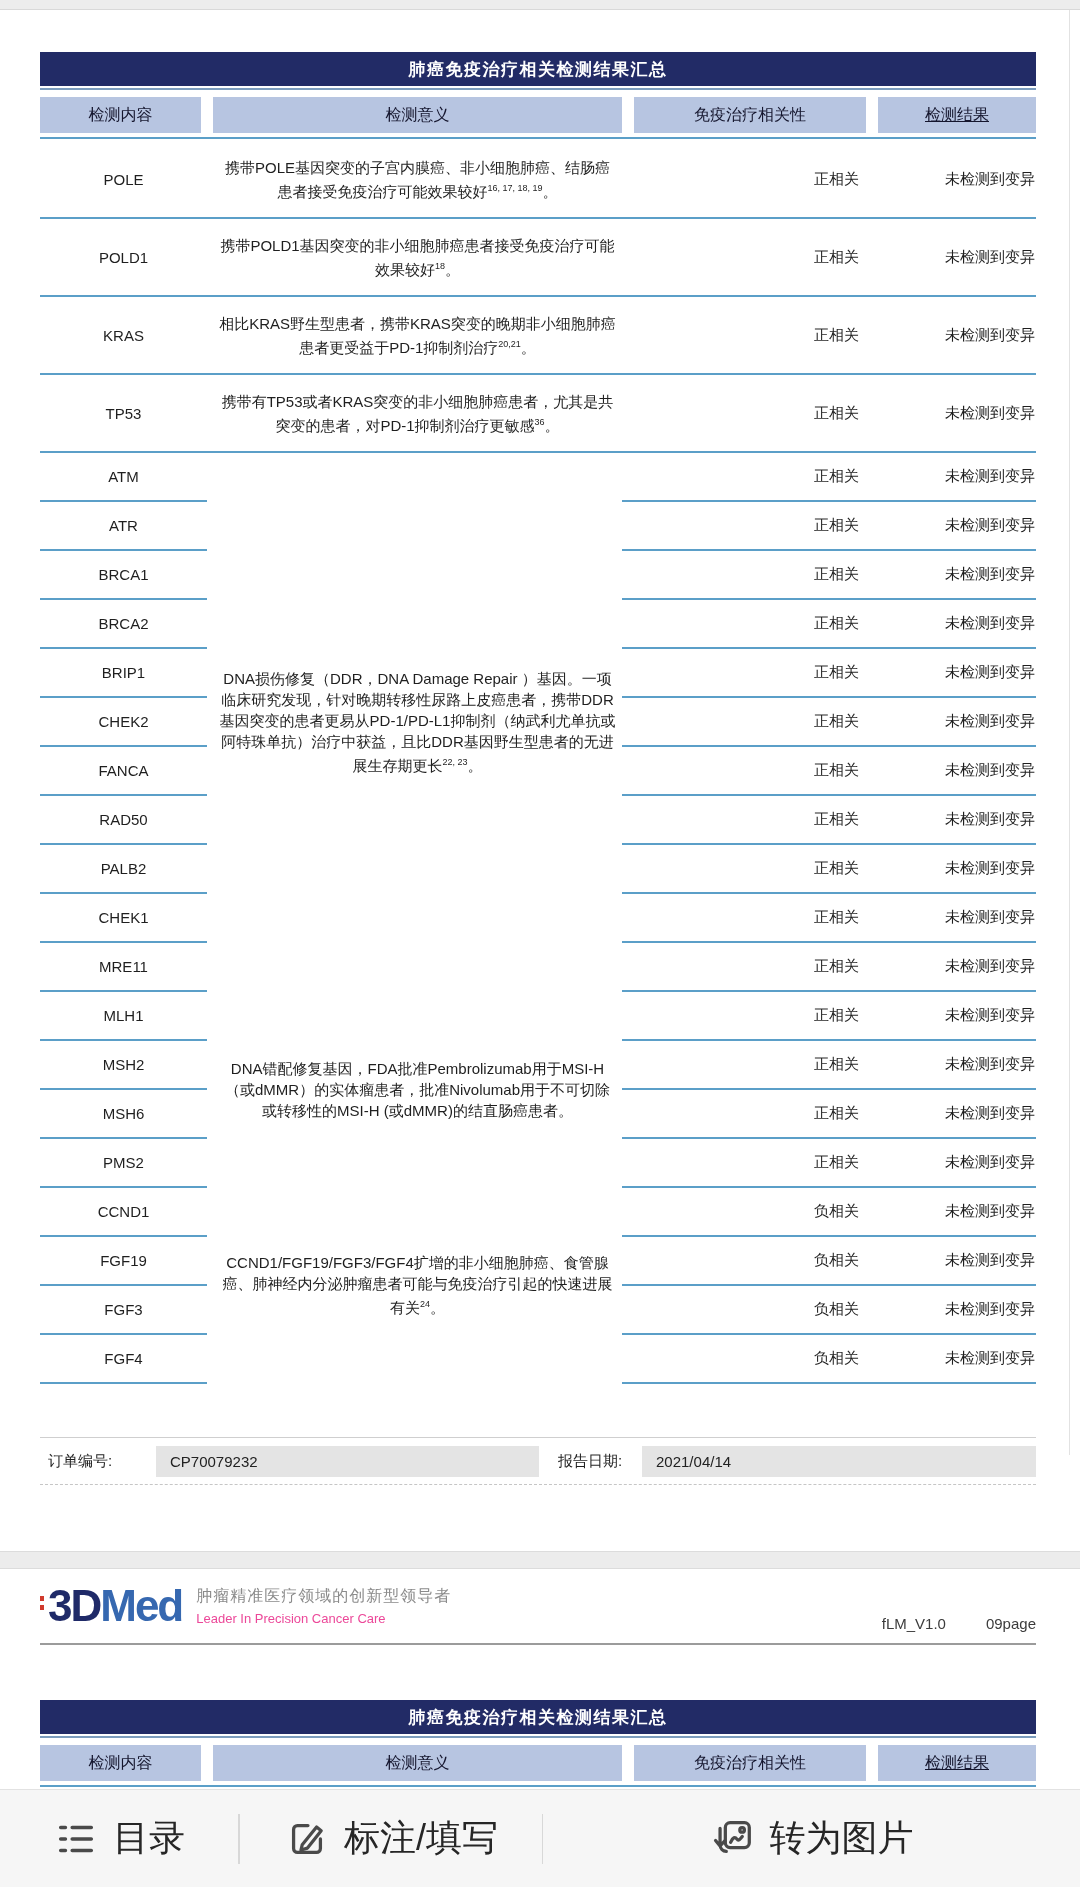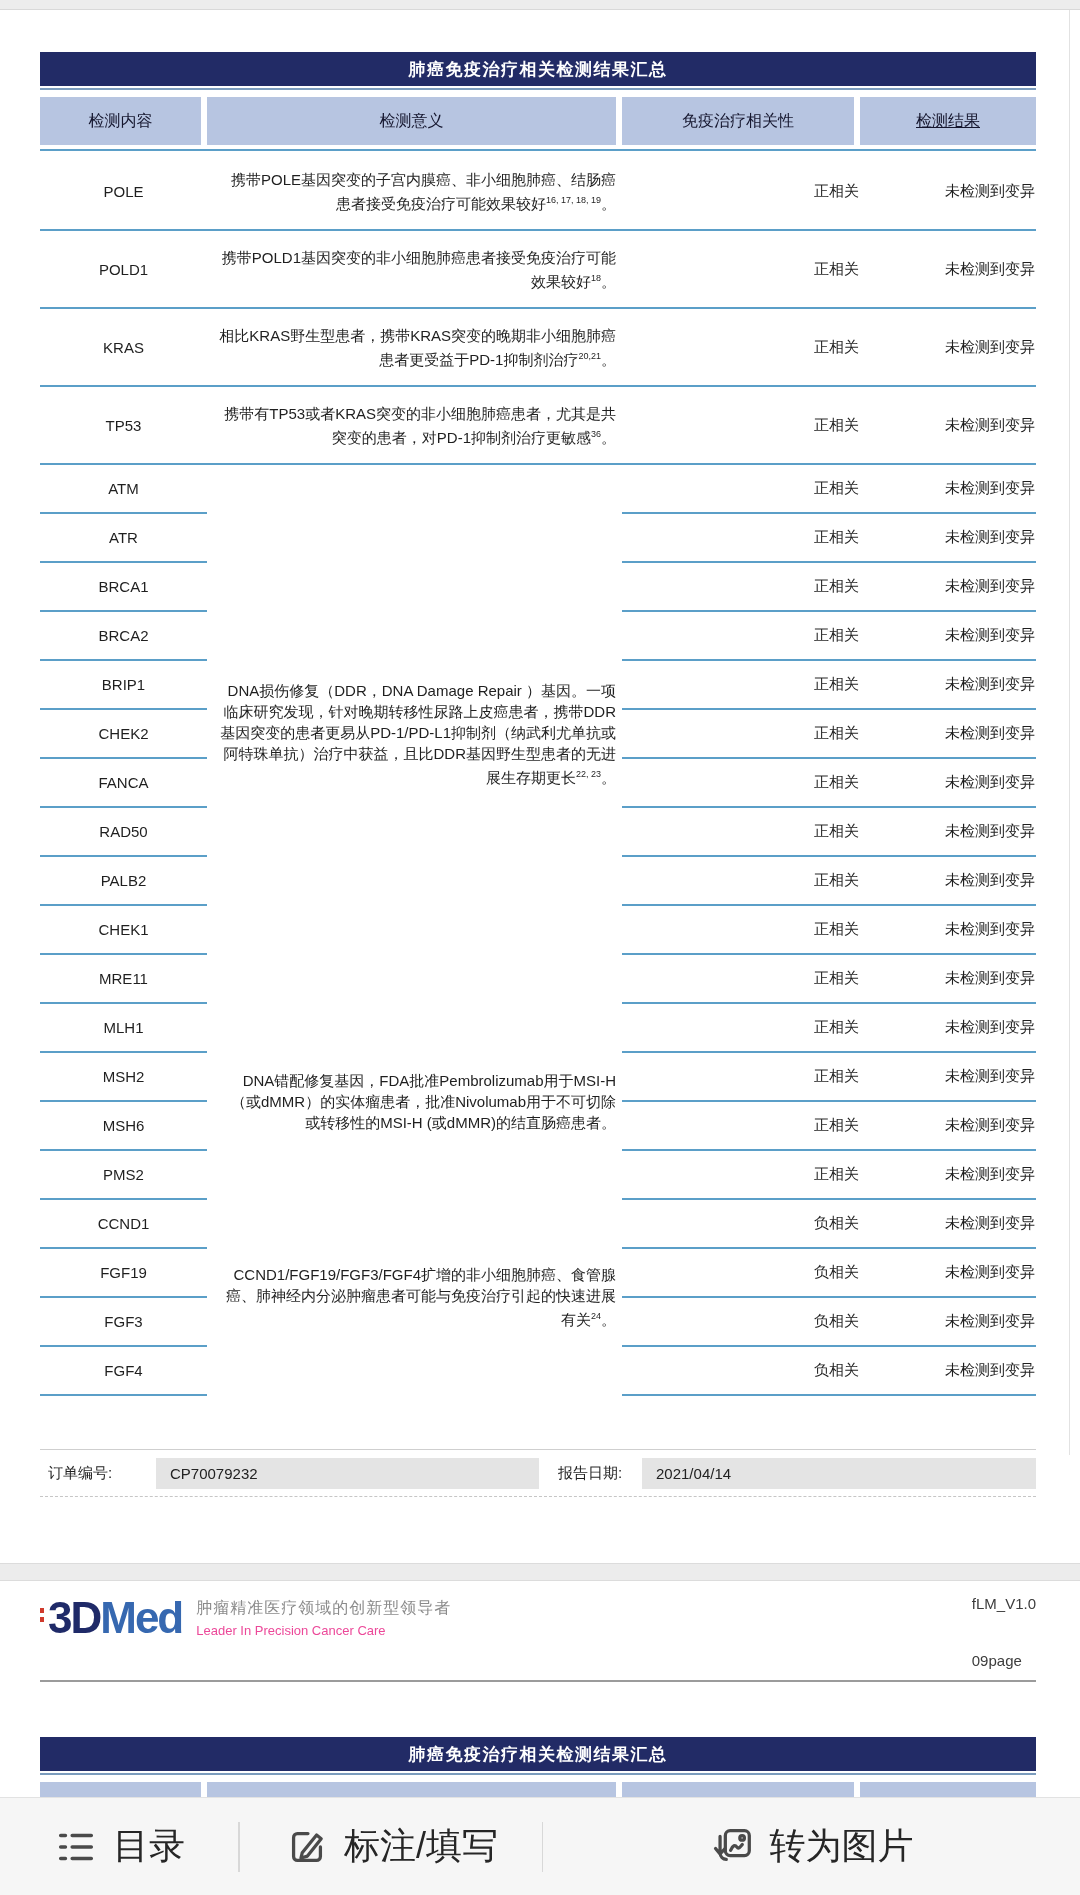--- a/index.html
+++ b/index.html
@@ -15,36 +15,36 @@
   .page2 { padding:14px 40px 0 40px; }
 
   
   .report-table { width:996px; }
   .rt-title {
     height:34px; background:var(--navy,#222b66); color:#fff;
     display:flex; align-items:center; justify-content:center;
     font-size:17px; font-weight:bold; letter-spacing:1.5px;
   }
   .rt-title-line { height:2px; background:#7b9cbd; margin-top:2px; margin-bottom:7px; }
-  .rt-cols { display:flex; gap:6px; height:48px; }
+  .rt-cols { display:flex; gap:12px; height:36px; }
   .rt-col {
     background:var(--hdr,#b7c5e1); display:flex; align-items:center; justify-content:center;
     font-size:16px; color:#15162e;
   }
   .rc0 { width:161px; } .rc1 { width:409px; } .rc2 { width:232px; } .rc3 { flex:1;text-decoration:underline; }
   .rt-cols-line { height:2px; background:var(--div,#5b9fc8); margin-top:4px; margin-bottom:2px; }
 
   table.rt-body { width:996px; border-collapse:collapse; table-layout:fixed; }
   table.rt-body col.c0 { width:167px; }
   table.rt-body col.c1 { width:415px; }
   table.rt-body col.c2 { width:238px; }
   table.rt-body col.c3 { width:176px; }
   table.rt-body td { vertical-align:middle; font-size:15px; color:#1f1f1f; }
   .td-gene { text-align:center; }
-  .td-meaning { text-align:right; padding:8px 6px 8px 12px; line-height:21px; }
+  .td-meaning { text-align:center; padding:8px 6px 8px 12px; line-height:21px; }
   .td-meaning sup { font-size:9px; }
   .td-rel, .td-res { text-align:right; }
   tr.simple .td-gene { height:74px; }
   tr.grp td { height:45px; }
   #table2 tr td { height:50px; }
   tr.inner .td-gene, tr.inner .td-rel, tr.inner .td-res { border-bottom:2px solid var(--div,#5b9fc8); }
   tr.section-end td { border-bottom:2px solid var(--div,#5b9fc8); }
 
   
   .order-bar {
@@ -70,27 +70,27 @@
   .logo-mark { font-size:44px; font-weight:bold; line-height:46px; letter-spacing:-2px; position:relative; margin-left:8px; }
   .logo-mark::before {
     content:""; position:absolute; left:-8px; top:13px; width:4px; height:5px;
     background:var(--logred,#d03a2d); box-shadow:0 9px 0 var(--logred,#d03a2d);
   }
   .logo-3d  { color:var(--lognavy,#1f2a68); }
   .logo-med { color:var(--logblue,#3668b0); }
   .logo-tag { margin-left:14px; padding-top:3px; }
   .tag-cn { font-size:16px; color:#8b8b8b; letter-spacing:1px; }
   .tag-en { font-size:13px; color:#ec4899; margin-top:4px; }
-  .logo-meta { margin-left:auto; align-self:flex-end; padding-bottom:3px; font-size:15px; color:#3c3c3c; display:flex; gap:40px;flex-direction:column; }
+  .logo-meta { margin-left:auto; align-self:flex-end; padding-bottom:3px; font-size:15px; color:#3c3c3c; display:flex; gap:40px; }
 
   .table2-wrap { margin-top:55px; }
 
   
   .toolbar {
-    position:absolute; left:0; right:0; bottom:0; height:97px;
+    position:absolute; left:0; right:0; bottom:8px; height:97px;
     background:#f6f6f6; border-top:1px solid #e2e2e2;
     display:flex; align-items:center;
   }
   .tb-item { display:flex; align-items:center; justify-content:center; gap:14px; height:100%; cursor:pointer; }
   .tb-item.i0 { flex:0 0 238px; } .tb-item.i1 { flex:0 0 238px; }
   .tb-item.i2 { flex:0 0 302px; } .tb-item.i3 { flex:1; }
   .tb-divider { width:1px; height:50px; background:#d8d8d8; }
   .tb-label { font-size:36px; color:#262626; white-space:nowrap; }
   .tb-icon svg { display:block; }
 </style>

